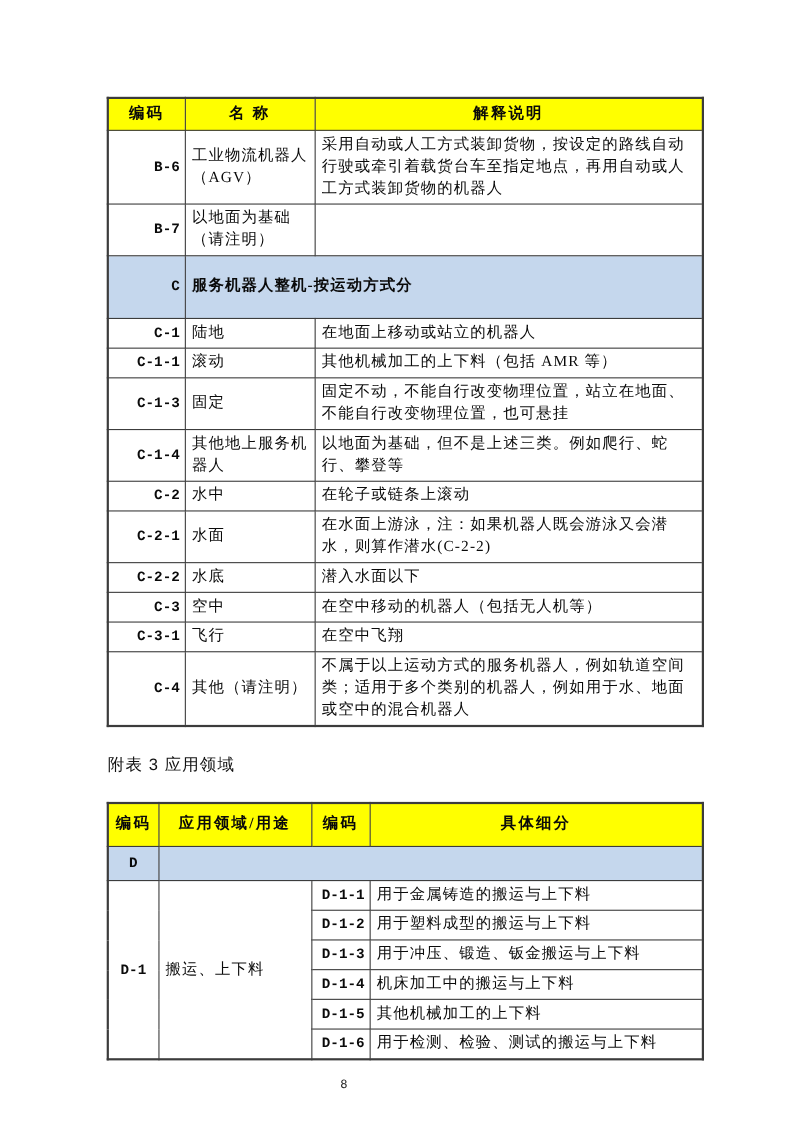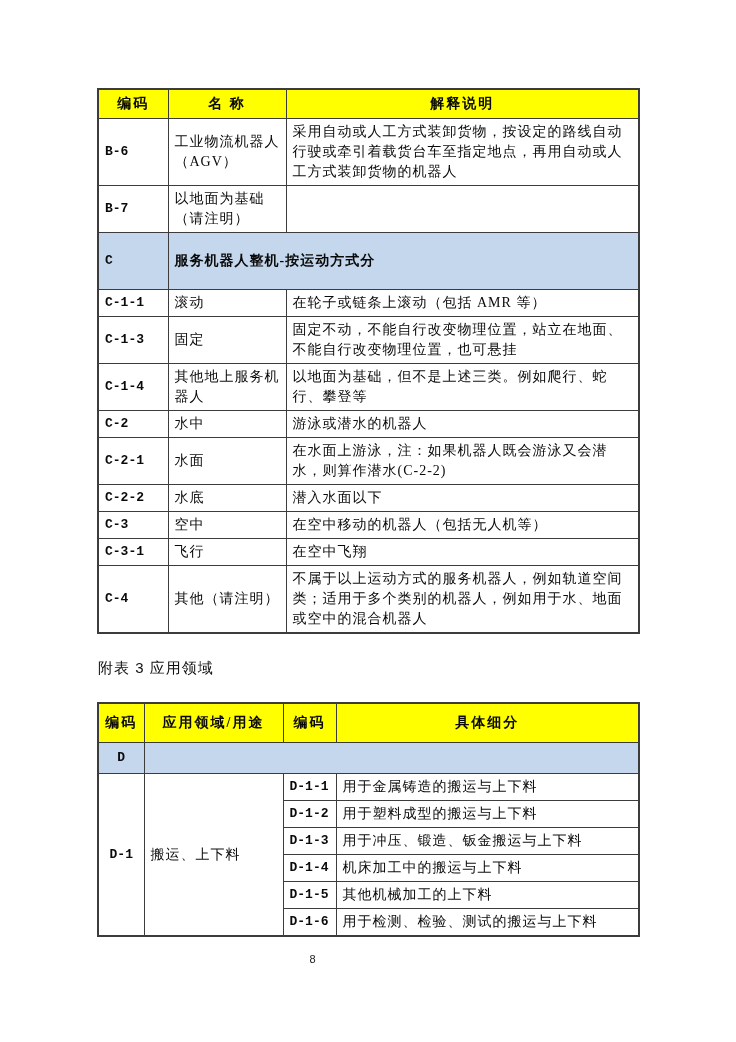--- a/index.html
+++ b/index.html
@@ -37,20 +37,21 @@
     letter-spacing: 2px;
     font-size: 14px;
   }
   .t2 th { padding: 9px 4px; }
   .code-cell {
     font-family: "Liberation Mono", "DejaVu Sans Mono", monospace;
     font-weight: bold;
     font-size: 13px;
     padding: 3px 4px 3px 6px;
     letter-spacing: 0;
+    text-align: right;
   }
   .code-cell.indent { }
   .name-cell, .desc-cell {
     padding: 3px 6px;
     letter-spacing: 1px;
   }
   .section-row td { background: #C5D7ED; }
   .section-title-cell {
     font-weight: bold;
     padding: 18px 6px;
@@ -101,38 +102,43 @@
         <tr>
           <td class="code-cell">B-7</td>
           <td class="name-cell">以地面为基础（请注明）</td>
           <td class="desc-cell"></td>
         </tr>
         <tr class="section-row">
           <td class="code-cell" style="font-weight:bold">C</td>
           <td colspan="2" class="section-title-cell">服务机器人整机-按运动方式分</td>
         </tr>
         <tr>
+          <td class="code-cell">C-1</td>
+          <td class="name-cell">陆地</td>
+          <td class="desc-cell">在地面上移动或站立的机器人</td>
+        </tr>
+        <tr>
           <td class="code-cell indent">C-1-1</td>
           <td class="name-cell">滚动</td>
-          <td class="desc-cell">在轮子或链条上滚动（包括 AMR 等）</td>
+          <td class="desc-cell">其他机械加工的上下料（包括 AMR 等）</td>
         </tr>
         <tr>
           <td class="code-cell indent">C-1-3</td>
           <td class="name-cell">固定</td>
           <td class="desc-cell">固定不动，不能自行改变物理位置，站立在地面、不能自行改变物理位置，也可悬挂</td>
         </tr>
         <tr>
           <td class="code-cell indent">C-1-4</td>
           <td class="name-cell">其他地上服务机器人</td>
           <td class="desc-cell">以地面为基础，但不是上述三类。例如爬行、蛇行、攀登等</td>
         </tr>
         <tr>
           <td class="code-cell">C-2</td>
           <td class="name-cell">水中</td>
-          <td class="desc-cell">游泳或潜水的机器人</td>
+          <td class="desc-cell">在轮子或链条上滚动</td>
         </tr>
         <tr>
           <td class="code-cell indent">C-2-1</td>
           <td class="name-cell">水面</td>
           <td class="desc-cell">在水面上游泳，注：如果机器人既会游泳又会潜水，则算作潜水(C-2-2)</td>
         </tr>
         <tr>
           <td class="code-cell indent">C-2-2</td>
           <td class="name-cell">水底</td>
           <td class="desc-cell">潜入水面以下</td>

